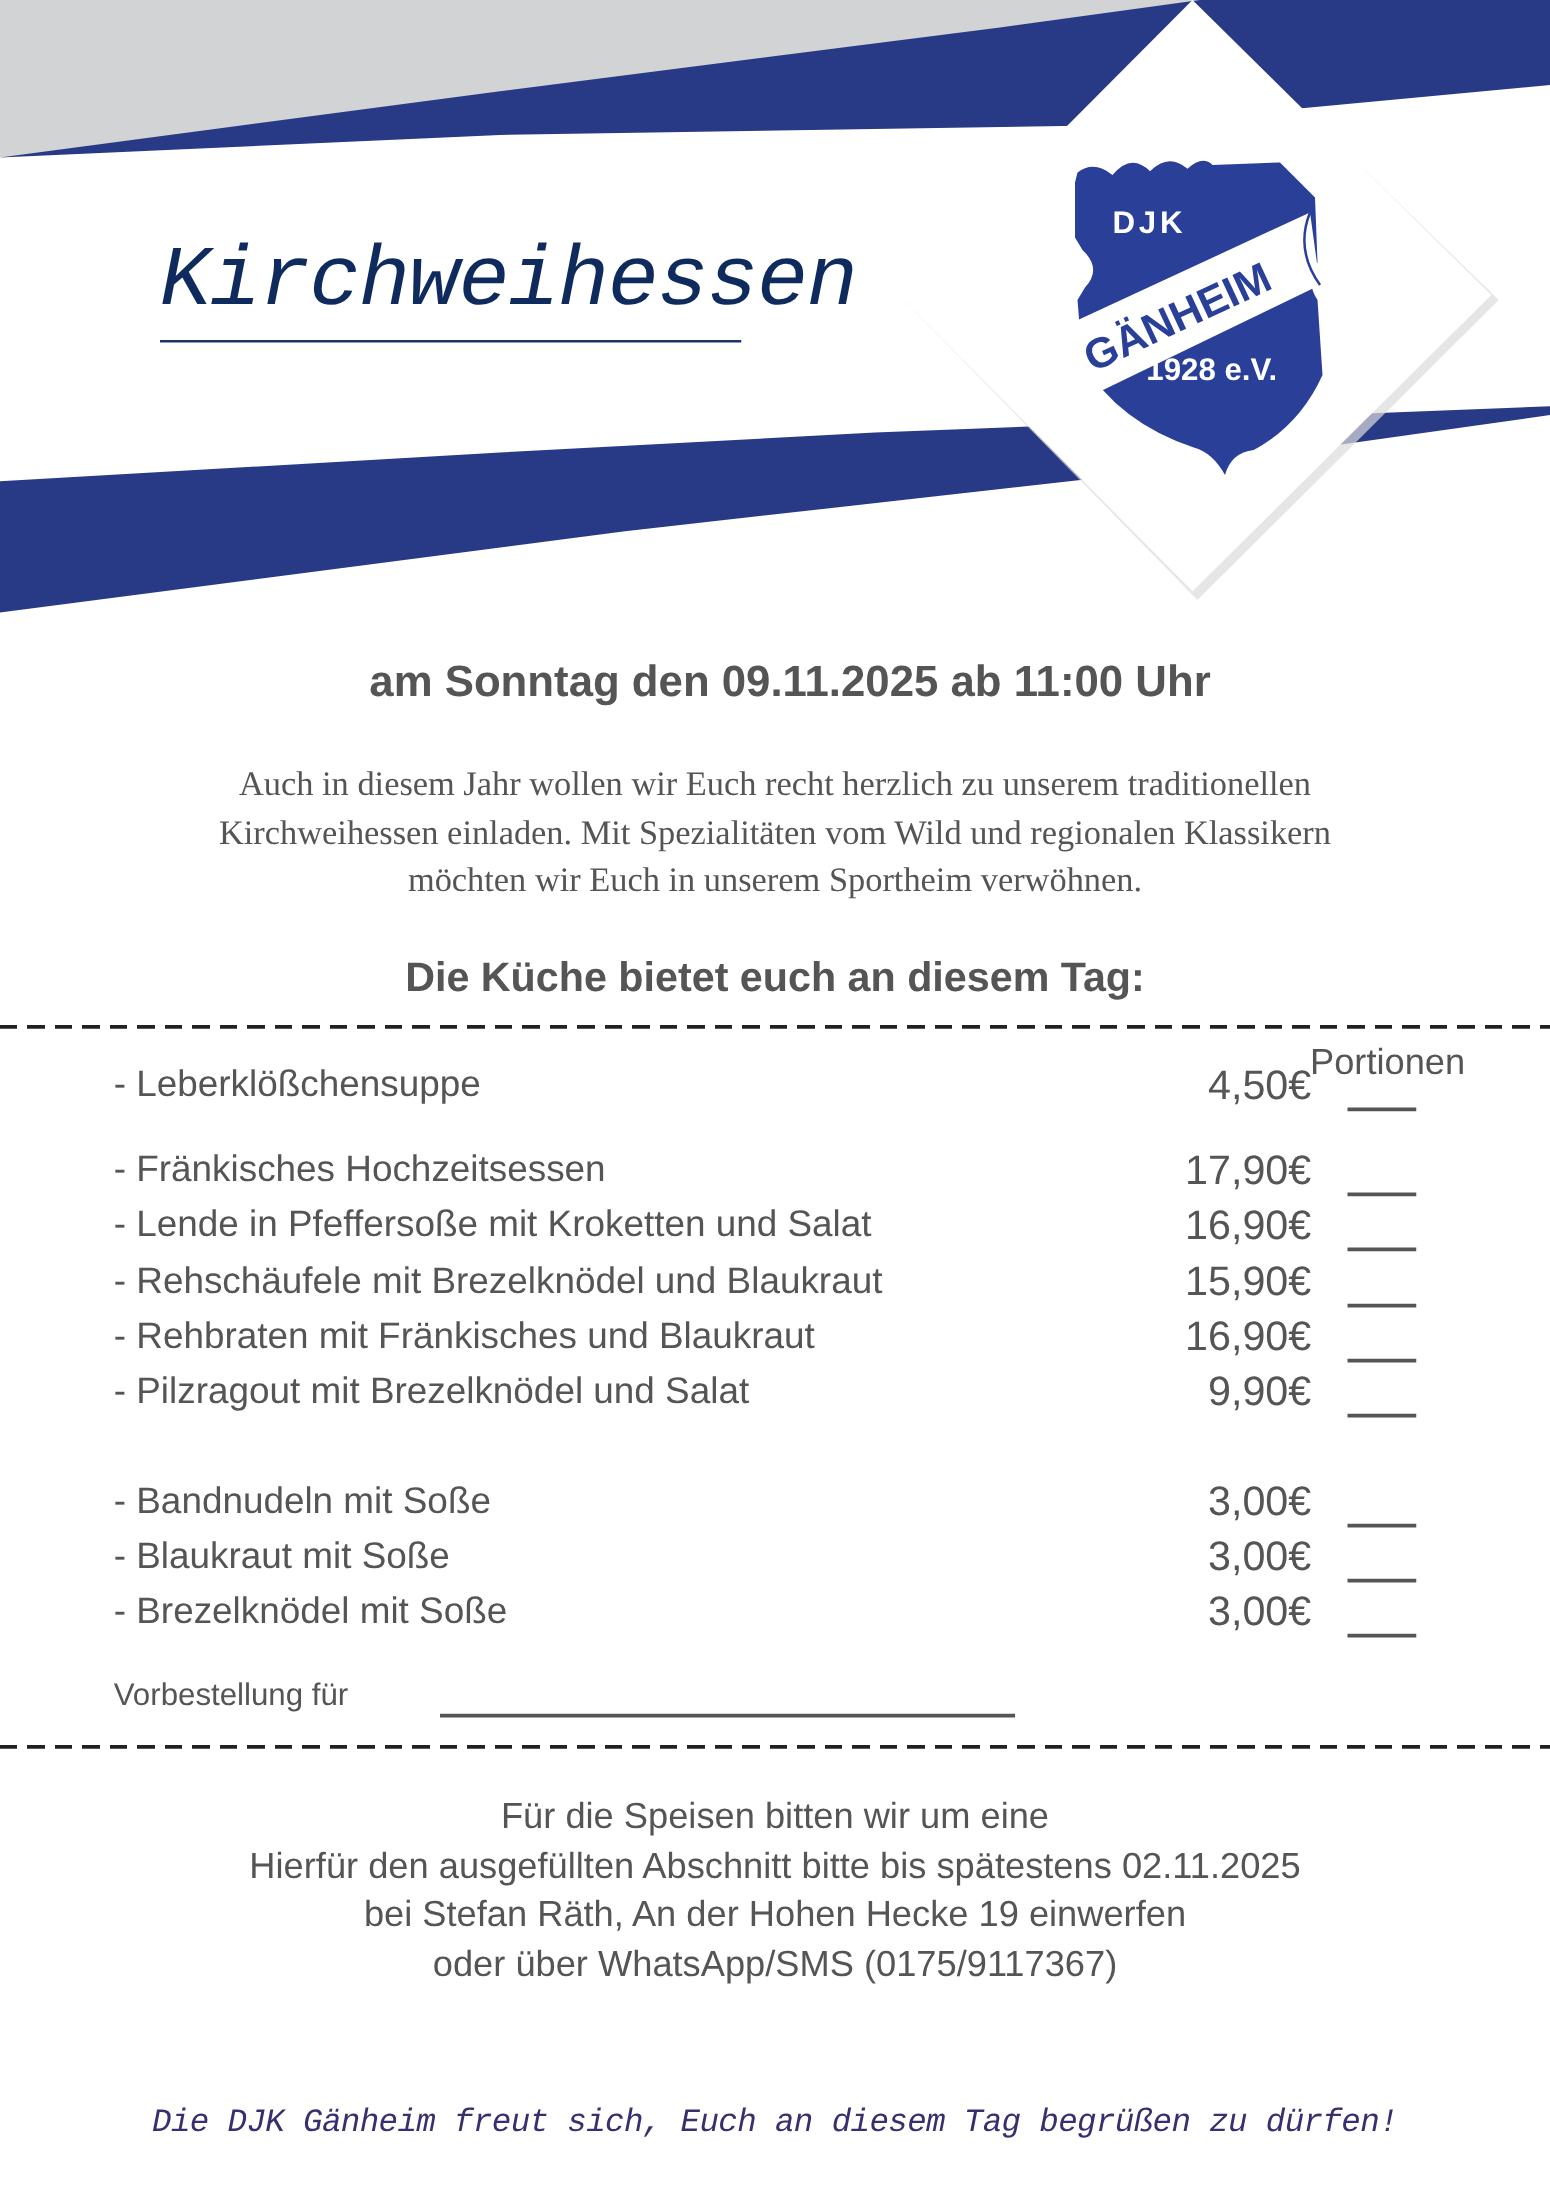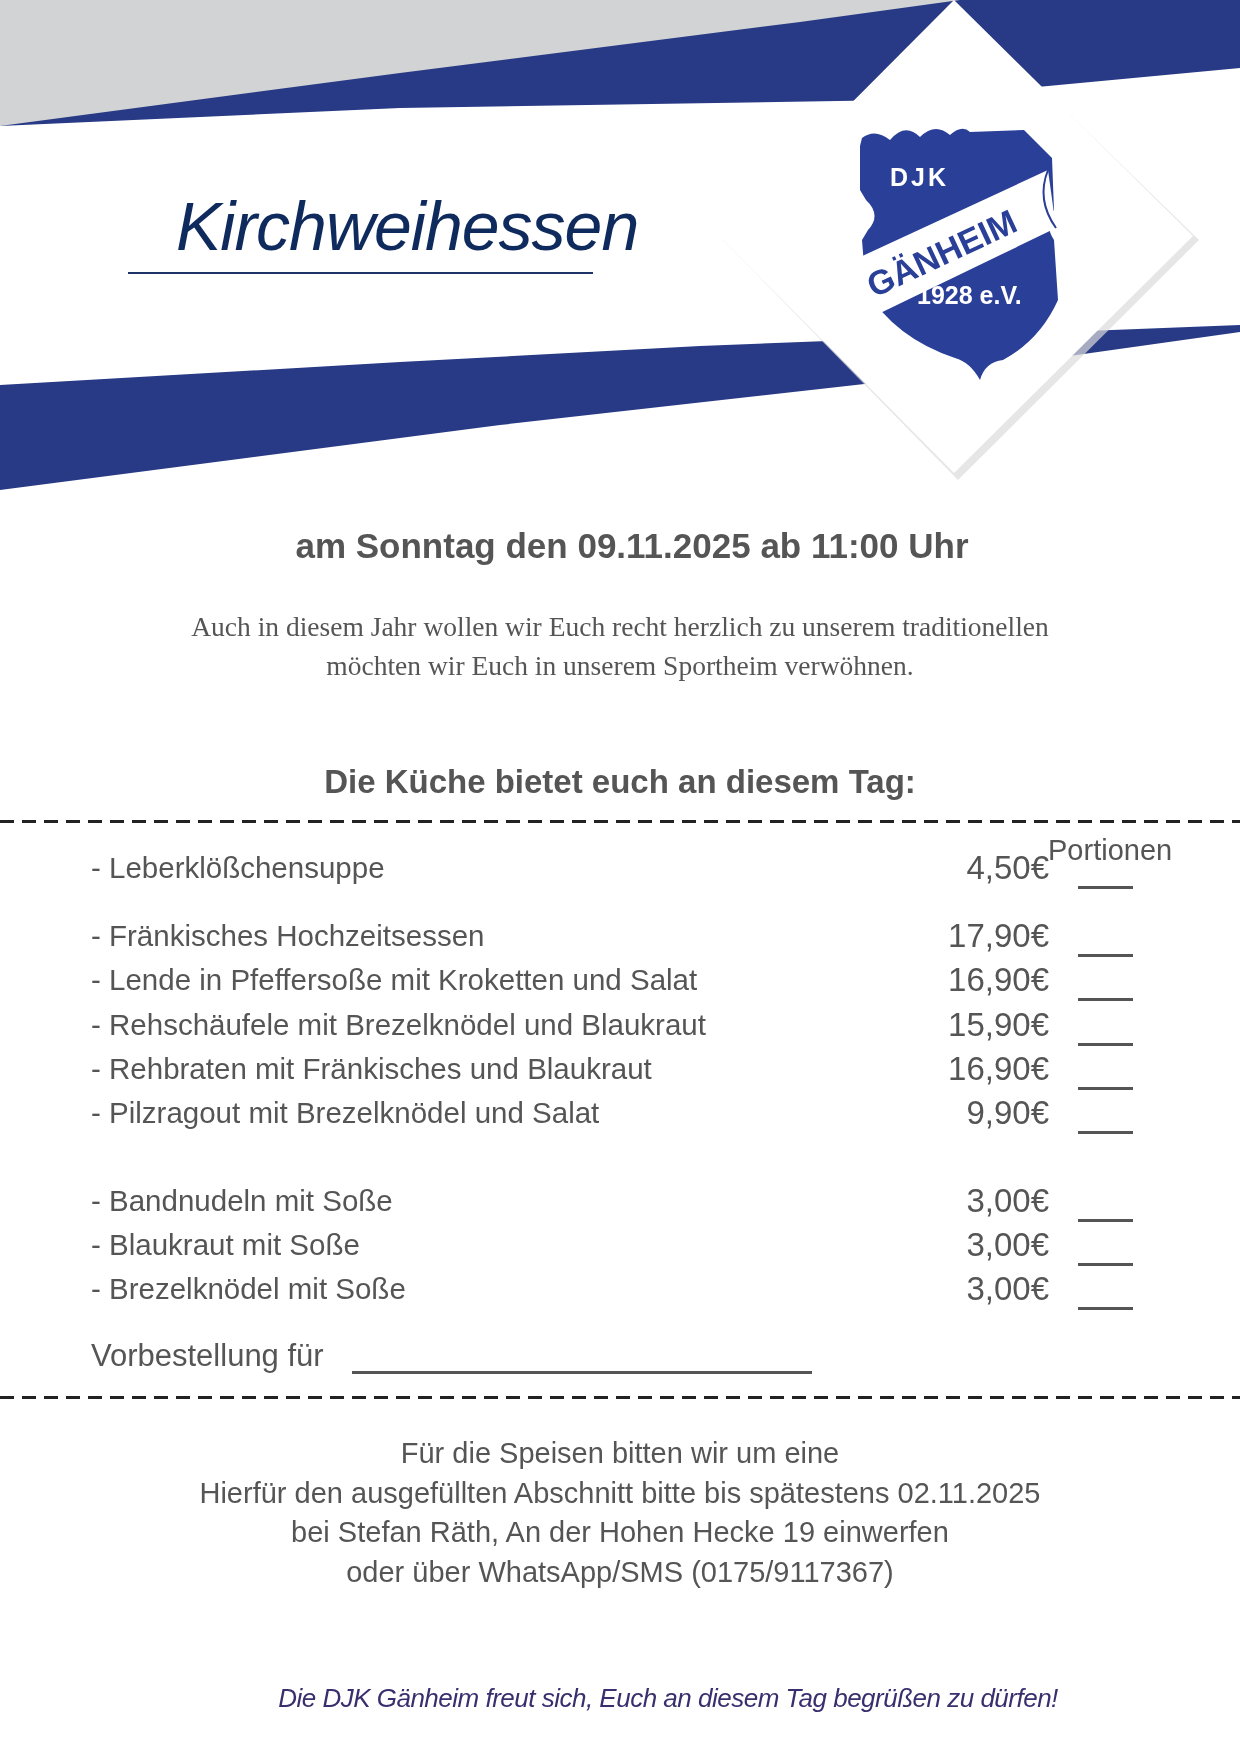--- a/index.html
+++ b/index.html
@@ -1,39 +1,39 @@
 <!DOCTYPE html>
 <html><head>
   <meta charset="utf-8">
   <style>
     html, body { margin: 0; padding: 0; background: #ffffff; }
     body { width: 1240px; height: 1754px; position: relative; overflow: hidden;
            font-family: "Liberation Sans", sans-serif; color: #555555; }
     .abs { position: absolute; }
     #banner { position: absolute; left: 0; top: 0; width: 1240px; height: 500px; }
-    .script { font-family: Liberation Sans, sans-serif; font-style: italic; margin-left: 48px; }
+    .script { font-family: Liberation Mono, monospace; font-style: italic; }
     #title { left: 128px; top: 186px; width: 465px; height: 90px;
              font-size: 68px; color: #0f2a5c; line-height: 80px; letter-spacing: -1px;
              white-space: nowrap; }
     #title-underline { left: 128px; top: 272px; width: 465px; height: 2px; background: #1c3566; }
     .center { left: 0; width: 1240px; text-align: center; }
     #date-line { top: 524px; font-size: 35px; font-weight: bold; line-height: 44px; color: #555555; padding-left: 12px; }
     #intro { top: 608px; font-size: 27.5px; line-height: 38.5px; color: #555555; font-family: Liberation Serif, serif; }
     #intro div { white-space: nowrap; }
     #menu-heading { top: 760px; font-size: 33px; font-weight: bold; line-height: 44px; color: #555555; }
     .dashes { left: 0; width: 1240px; height: 3px;
               background-image: repeating-linear-gradient(to right, #222 0 14px, transparent 14px 22px); }
     #dash-top { top: 820px; }
     #dash-bottom { top: 1396px; }
     #portions-header { left: 1048px; top: 832px; font-size: 29px; line-height: 36px; color: #555555; }
     .item { left: 91px; width: 1100px; height: 44px; }
     .item .name { position: absolute; left: 0; top: 0; font-size: 29.5px; line-height: 40px; white-space: nowrap; color: #555555; }
     .item .price { position: absolute; left: 760px; width: 198px; top: 0; text-align: right; font-size: 33px; line-height: 40px; color: #555555; }
     .item .blank { position: absolute; left: 987px; top: 38px; width: 55px; height: 3px; background: #555555; }
-    #preorder { left: 91px; top: 1336px; font-size: 31px; line-height: 40px; color: #555555; white-space: nowrap; }
+    #preorder { left: 91px; top: 1336px; font-size: 25px; line-height: 40px; color: #555555; white-space: nowrap; }
     #preorder-line { left: 352px; top: 1371px; width: 460px; height: 3px; background: #555555; }
     #footer { top: 1434px; font-size: 29px; line-height: 39.5px; color: #555555; }
     #footer div { white-space: nowrap; }
     #footer .bold { font-weight: bold; }
     #closing { top: 1680px; font-size: 26px; line-height: 36px; color: #3a2f6e; letter-spacing: -0.5px; }
   </style>
 </head>
 <body>
 
 <svg id="banner" viewBox="0 0 1240 500" width="1240" height="500">
@@ -59,20 +59,21 @@
   </g>
 </svg>
 
 <div id="title" class="abs script">Kirchweihessen</div>
 <div id="title-underline" class="abs"></div>
 
 <div id="date-line" class="abs center">am Sonntag den 09.11.2025 ab 11:00 Uhr</div>
 
 <div id="intro" class="abs center">
   <div>Auch in diesem Jahr wollen wir Euch recht herzlich zu unserem traditionellen</div>
+  <div>Kirchweihessen einladen. Mit Spezialitäten vom Wild und regionalen Klassikern</div>
   <div>möchten wir Euch in unserem Sportheim verwöhnen.</div>
 </div>
 
 <div id="menu-heading" class="abs center">Die Küche bietet euch an diesem Tag:</div>
 
 <div id="dash-top" class="abs dashes"></div>
 
 <div id="portions-header" class="abs">Portionen</div>
 
 <div class="abs item" style="top:848px">

